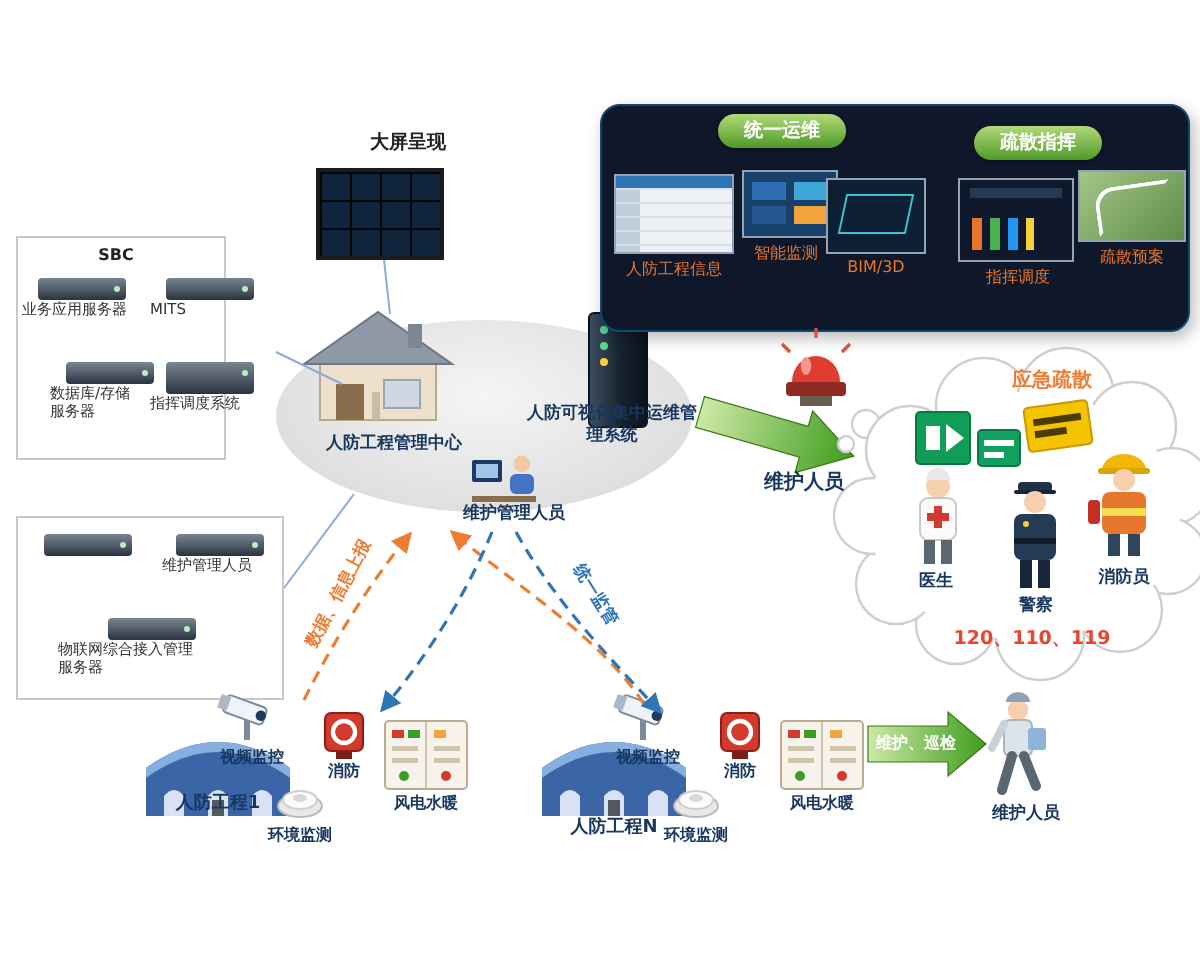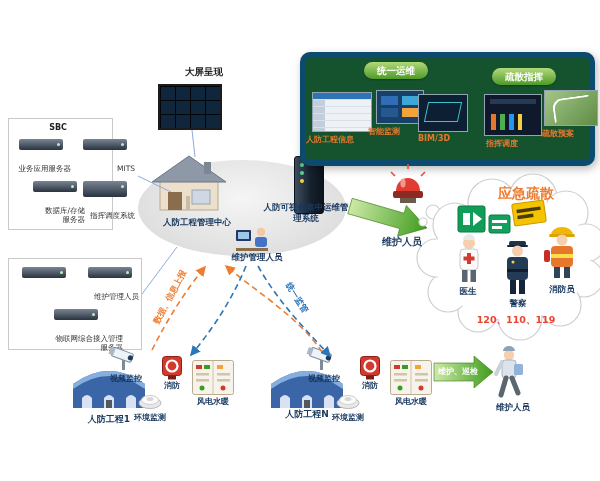--- a/index.html
+++ b/index.html
@@ -1,32 +1,32 @@
 <!DOCTYPE html>
 <html><head>
 <meta charset="utf-8">
 <style>
   *{margin:0;padding:0;box-sizing:border-box}
   html,body{width:600px;height:481px;background:#fff}
   body{font-family:"DejaVu Sans","Liberation Sans",sans-serif;position:relative;overflow:hidden}
   #canvas{position:absolute;left:0;top:0;width:600px;height:481px;background:#fff;overflow:hidden}
   .abs{position:absolute}
   .lbl{position:absolute;font-size:8px;font-weight:bold;color:#17375e;text-align:center;white-space:pre-line;line-height:1.25}
-  .plabel{position:absolute;font-size:8px;font-weight:bold;color:#e8772e;text-align:left;white-space:nowrap}
-  .cap{font-size:7.5px;color:#333;text-align:right;white-space:pre-line;line-height:1.2;margin-top:14px}
+  .plabel{position:absolute;font-size:8px;font-weight:normal;color:#e8772e;text-align:center;white-space:nowrap}
+  .cap{font-size:7.5px;color:#333;text-align:left;white-space:pre-line;line-height:1.2;margin-top:0}
   .group-box{position:absolute;background:#fff;border:1px solid #c9c9c9}
   .srv-item{position:absolute;text-align:center}
   .srv{width:44px;height:11px;margin:0 auto;background:linear-gradient(180deg,#7a8594,#2a3340);border-radius:2px;position:relative}
   .srv::after{content:"";position:absolute;right:3px;top:3.5px;width:3.5px;height:3.5px;border-radius:50%;background:#b7f0c0}
   .srv.tall{height:16px}
   .videowall{position:absolute;background:#10263d;border:2px solid #1c1c1c;background-image:linear-gradient(90deg,rgba(0,0,0,.85) 1px,rgba(0,0,0,0) 1px),linear-gradient(rgba(0,0,0,.85) 1px,rgba(0,0,0,0) 1px);background-size:15px 14px}
   .ellipse{position:absolute;border-radius:50%;background:radial-gradient(ellipse at 50% 40%,#f5f5f5,#dedede 75%,#d0d0d0)}
   .tower{position:absolute;background:linear-gradient(90deg,#3d4e61,#17222e 55%,#0c141d);border-radius:3px;border:1px solid #0a1118}
   .tower::after{content:"";position:absolute;left:5px;top:6px;width:4px;height:4px;border-radius:50%;background:#58d68d;box-shadow:0 8px 0 #58d68d,0 16px 0 #f4d03f}
-  .panel{position:absolute;background:#14532d;border:6px solid #0c4a6e;border-radius:10px;box-shadow:2px 3px 8px rgba(0,0,0,.28)}
+  .panel{position:absolute;background:#0f172a;border:1px solid #0c4a6e;border-radius:10px;box-shadow:2px 3px 8px rgba(0,0,0,.28)}
   .badge{position:absolute;height:17px;line-height:17px;text-align:center;color:#fff;font-weight:bold;font-size:9.5px;border-radius:9px;background:linear-gradient(180deg,#b3d97a,#4e9a28);box-shadow:0 1px 2px rgba(0,0,0,.25)}
   .shot{position:absolute;border:1px solid #93a3b3;overflow:hidden}
   .s1{background-color:#eef2f7;background-image:linear-gradient(180deg,#2e74b5 0,#2e74b5 6px,rgba(0,0,0,0) 6px),repeating-linear-gradient(180deg,rgba(0,0,0,0) 0 6px,#d7dfe9 6px 7px),linear-gradient(90deg,#c3cedd 0 12px,rgba(0,0,0,0) 12px)}
   .s2{background:#17406b}
   .s2::after{content:"";position:absolute;left:4px;top:5px;width:17px;height:9px;background:#2f6db5;box-shadow:21px 0 0 #3fa7d6,0 12px 0 #24588f,21px 12px 0 #f2a33c}
   .s3{background:#0c1f33}
   .s3::after{content:"";position:absolute;left:7px;top:7px;right:7px;bottom:9px;border:1px solid #3fc1c9;transform:skewX(-12deg)}
   .s4{background:#10192b}
   .s4::before{content:"";position:absolute;left:5px;top:4px;right:5px;height:5px;background:#263a56}
   .s4::after{content:"";position:absolute;left:6px;bottom:5px;width:42px;height:16px;background:linear-gradient(90deg,#e8772e 0 5px,rgba(0,0,0,0) 5px 9px,#4caf50 9px 14px,rgba(0,0,0,0) 14px 18px,#2196f3 18px 23px,rgba(0,0,0,0) 23px 27px,#f4d03f 27px 31px,rgba(0,0,0,0) 31px)}
@@ -332,27 +332,27 @@
   <div class="lbl" style="left:258px;top:202px;width:96px;font-size:8.5px">人防可视化集中运维管
 理系统</div>
   <div class="lbl" style="left:218px;top:252px;width:78px;font-size:8.5px">维护管理人员</div>
 
   <div class="lbl" style="left:370px;top:236px;width:64px;font-size:10px">维护人员</div>
   <div class="lbl" style="left:156px;top:318px;font-size:8.5px;color:#ed7d31;white-space:nowrap;transform:rotate(-62deg);transform-origin:0 50%">数据、信息上报</div>
   <div class="lbl" style="left:288px;top:278px;font-size:8.5px;color:#2e75b6;white-space:nowrap;transform:rotate(58deg);transform-origin:0 50%">统一监管</div>
   <div class="lbl" style="left:436px;top:367px;width:44px;font-size:8px;color:#fff">维护、巡检</div>
   <div class="lbl" style="left:486px;top:402px;width:54px;font-size:8.5px">维护人员</div>
 
-  <div class="lbl" style="left:494px;top:185px;width:64px;font-size:14px;color:#ed7d31">应急疏散</div>
+  <div class="lbl" style="left:494px;top:185px;width:64px;font-size:10px;color:#ed7d31">应急疏散</div>
   <div class="lbl" style="left:448px;top:286px;width:40px;font-size:8.5px">医生</div>
   <div class="lbl" style="left:500px;top:298px;width:36px;font-size:8.5px">警察</div>
   <div class="lbl" style="left:538px;top:284px;width:48px;font-size:8.5px">消防员</div>
   <div class="lbl" style="left:458px;top:314px;width:116px;font-size:9.5px;color:#e8442e">120、110、119</div>
 
-  <div class="lbl" style="left:70px;top:414px;width:78px;font-size:9px">人防工程1</div>
+  <div class="lbl" style="left:70px;top:397px;width:78px;font-size:9px">人防工程1</div>
   <div class="lbl" style="left:104px;top:374px;width:44px">视频监控</div>
   <div class="lbl" style="left:158px;top:381px;width:28px">消防</div>
   <div class="lbl" style="left:190px;top:397px;width:46px">风电水暖</div>
   <div class="lbl" style="left:126px;top:413px;width:48px">环境监测</div>
 
   <div class="lbl" style="left:268px;top:409px;width:78px;font-size:9px">人防工程N</div>
   <div class="lbl" style="left:302px;top:374px;width:44px">视频监控</div>
   <div class="lbl" style="left:356px;top:381px;width:28px">消防</div>
   <div class="lbl" style="left:388px;top:397px;width:46px">风电水暖</div>
   <div class="lbl" style="left:324px;top:413px;width:48px">环境监测</div>

